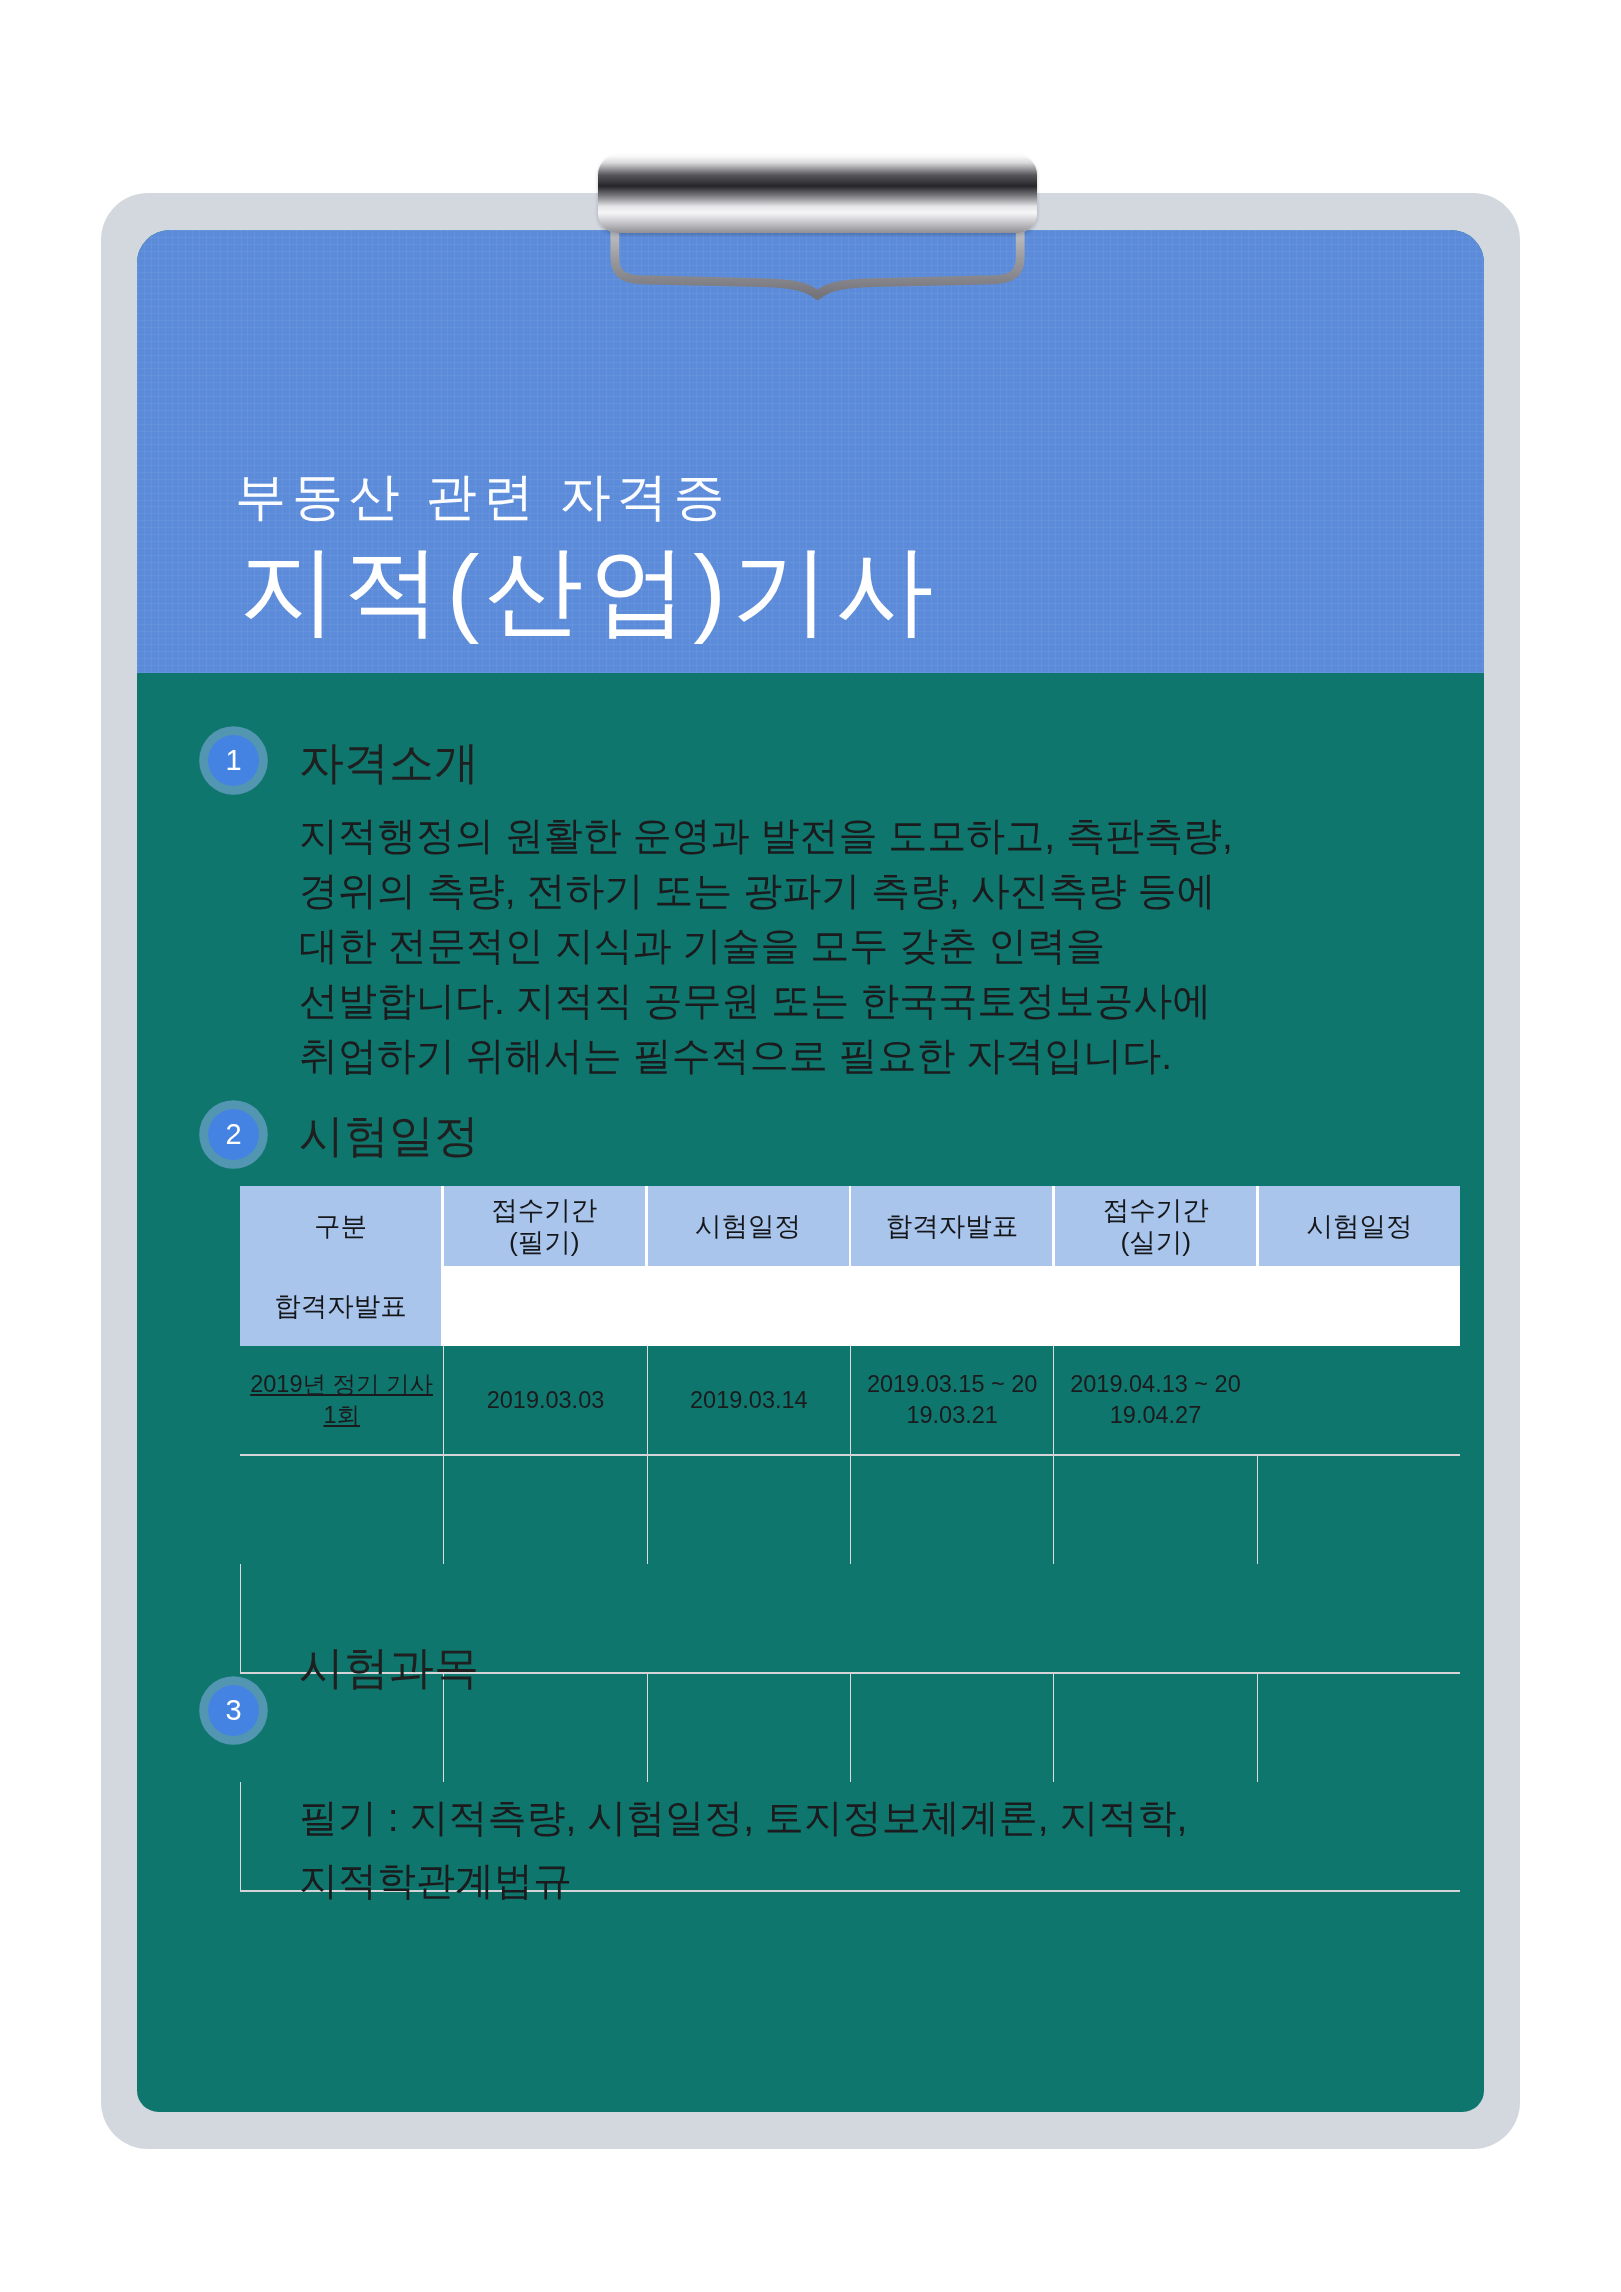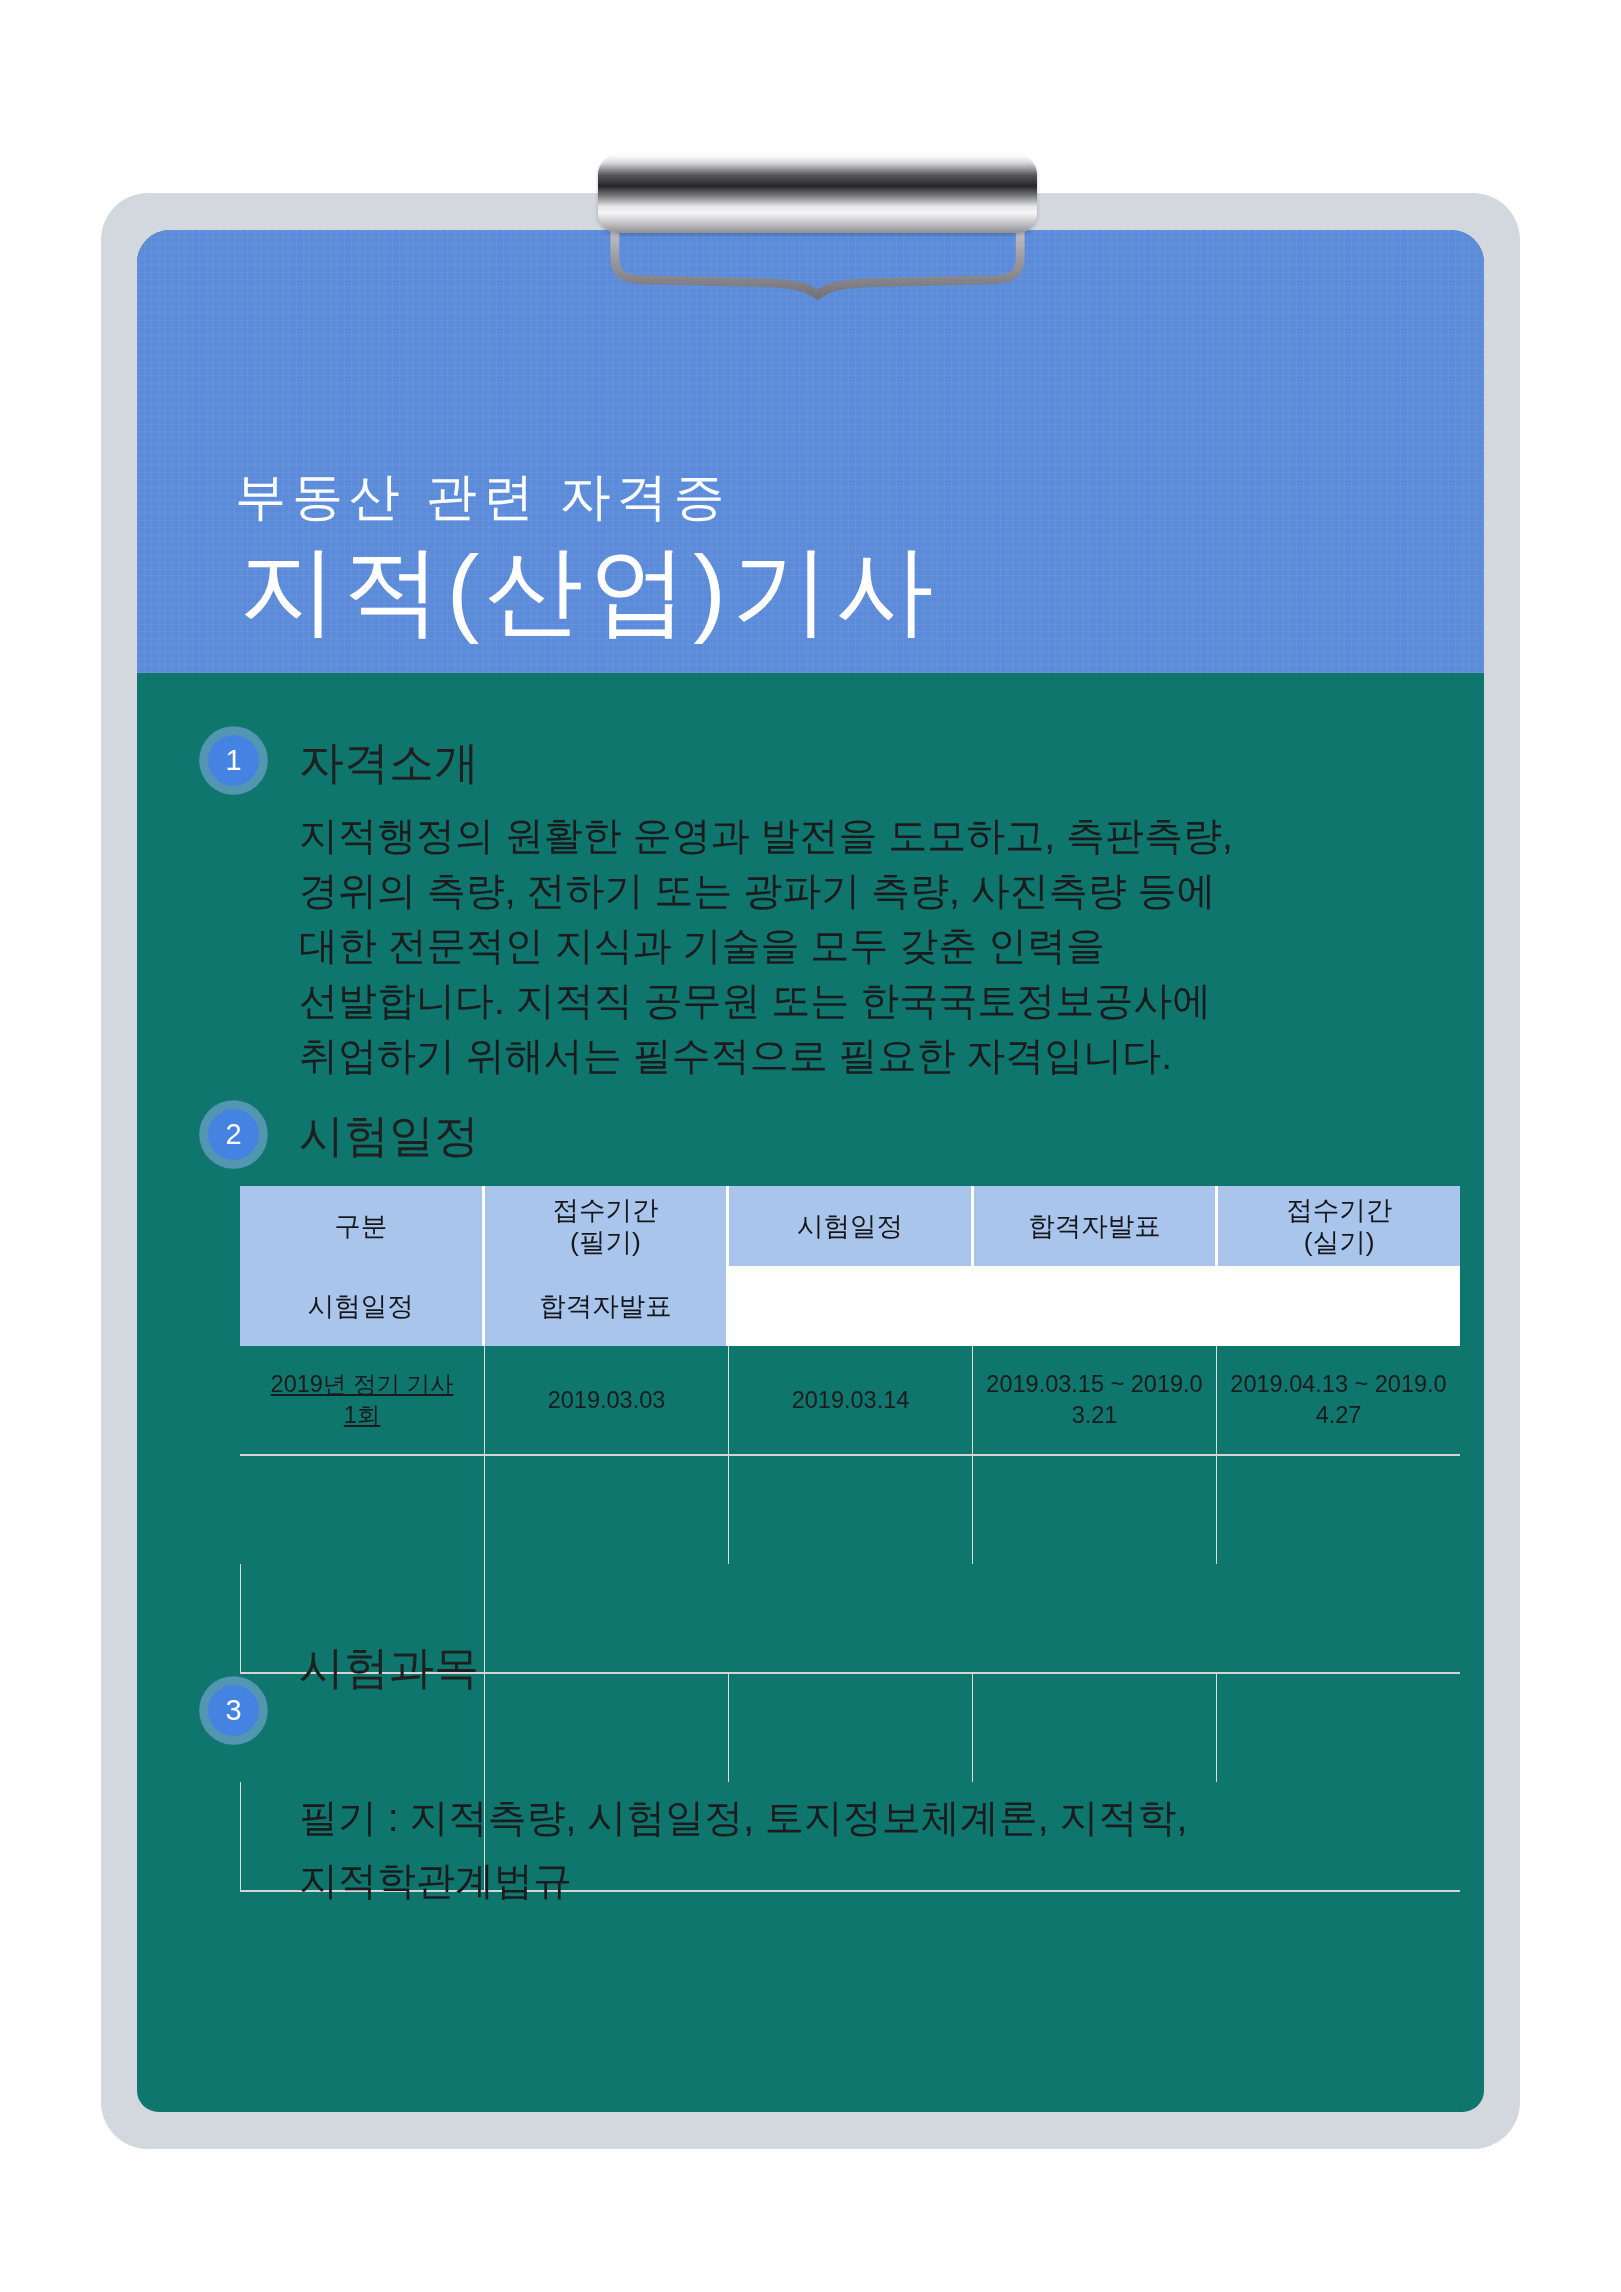--- a/index.html
+++ b/index.html
@@ -35,21 +35,21 @@
   .b1{left:208px;top:735px;} .b2{left:208px;top:1109px;} .b3{left:208px;top:1685px;}
 
   .sec-heading{position:absolute;left:299px;font-size:45px;color:#1f1f1f;font-weight:400;}
   .h1{top:733px;} .h2{top:1106px;} .h3{top:1606px;margin-top:32px;}
 
   .sec1-body{position:absolute;left:299px;top:808px;width:941px;font-size:39px;line-height:55px;
     color:#1b1b1d;word-break:keep-all;}
 
   
   .table{position:absolute;left:240px;top:1186px;width:1220px;font-size:23.5px;color:#1b1b1d;}
-  .trow{display:grid;grid-template-columns:repeat(5,1fr);}
+  .trow{display:grid;grid-template-columns:repeat(6,1fr);}
   .thead{column-gap:2.9px;background:#ffffff;}
   .th{background:#a9c5ec;min-height:80px;display:flex;align-items:center;justify-content:center;
     text-align:center;font-size:26.5px;line-height:32px;color:#16171a;white-space:pre-line;}
   .tbody-row{border-bottom:2.9px solid #d5d5d8;}
   .td{min-height:108px;display:flex;align-items:center;justify-content:center;text-align:center;
     font-size:23.5px;line-height:31px;padding:3.9px 9.8px;box-sizing:border-box;
     border-left:1px solid #dddde0;}
   .td:first-child{border-left:none;text-decoration:underline;}
   .td.gubun{word-break:keep-all;}
   .td.dates{word-break:break-all;}

